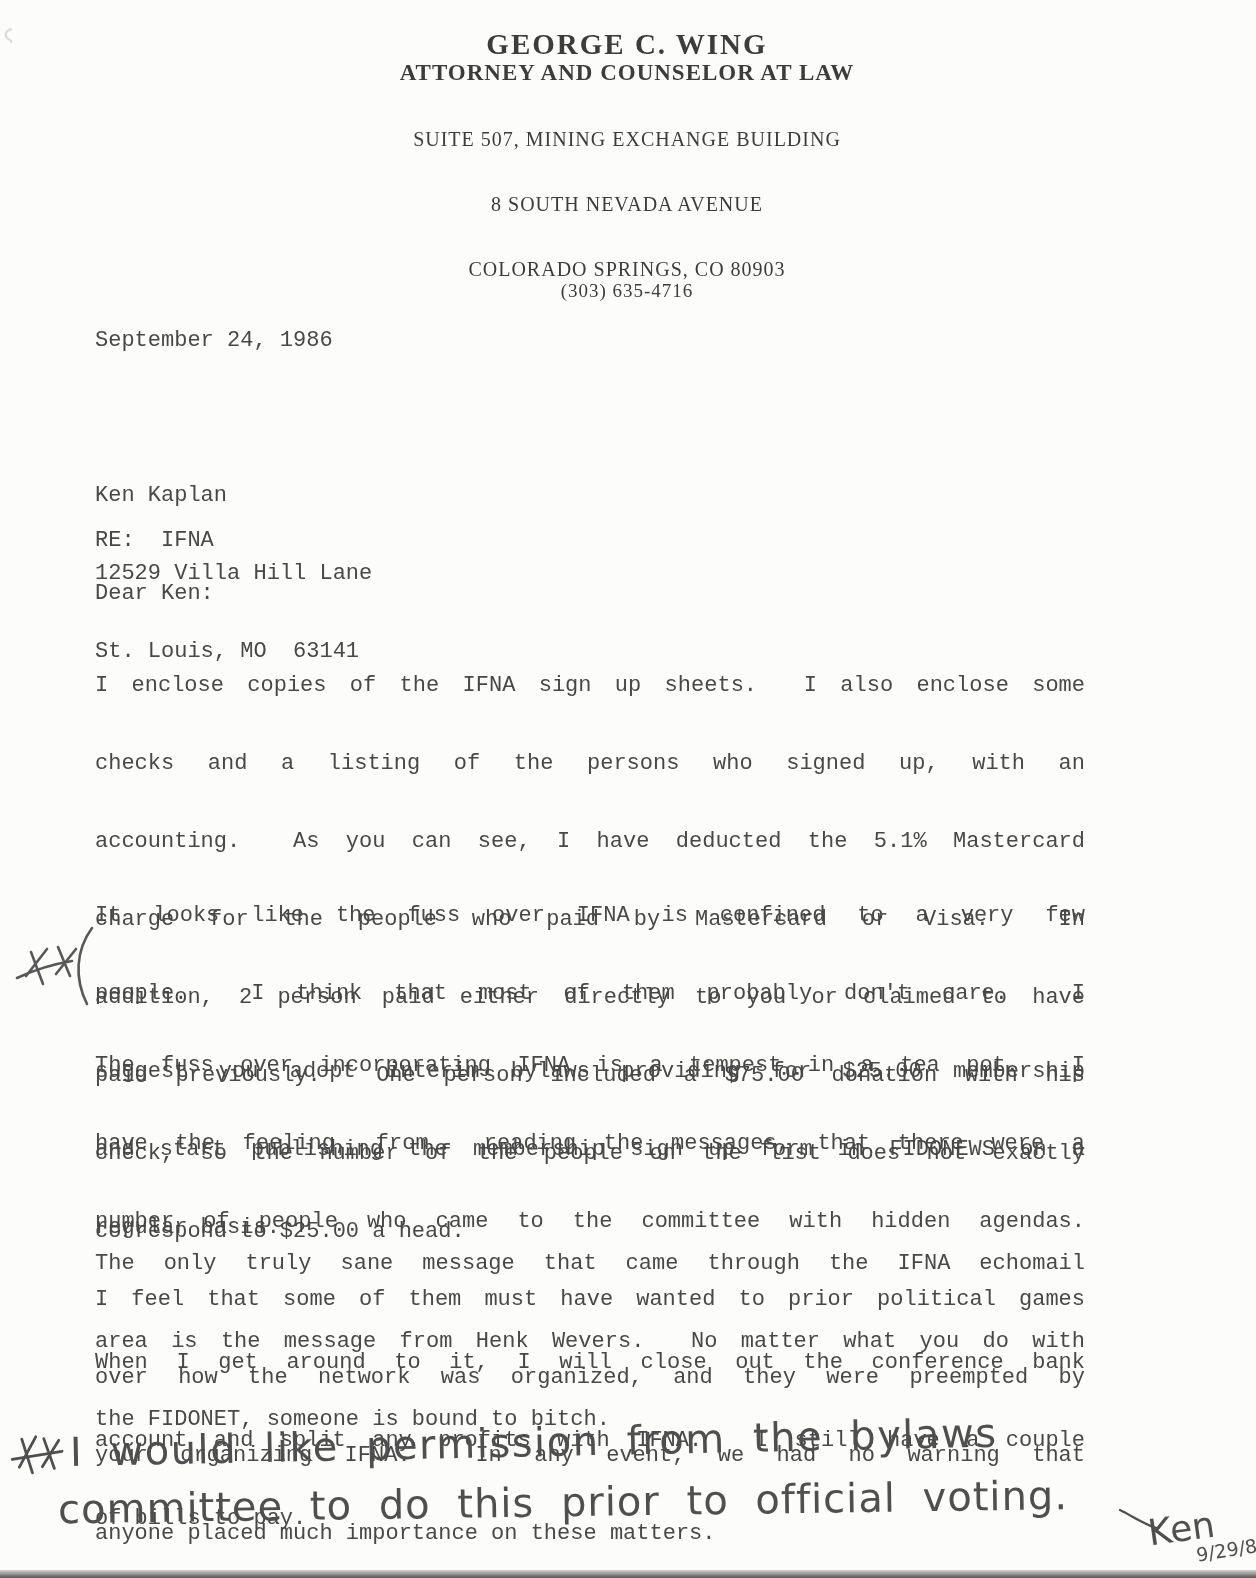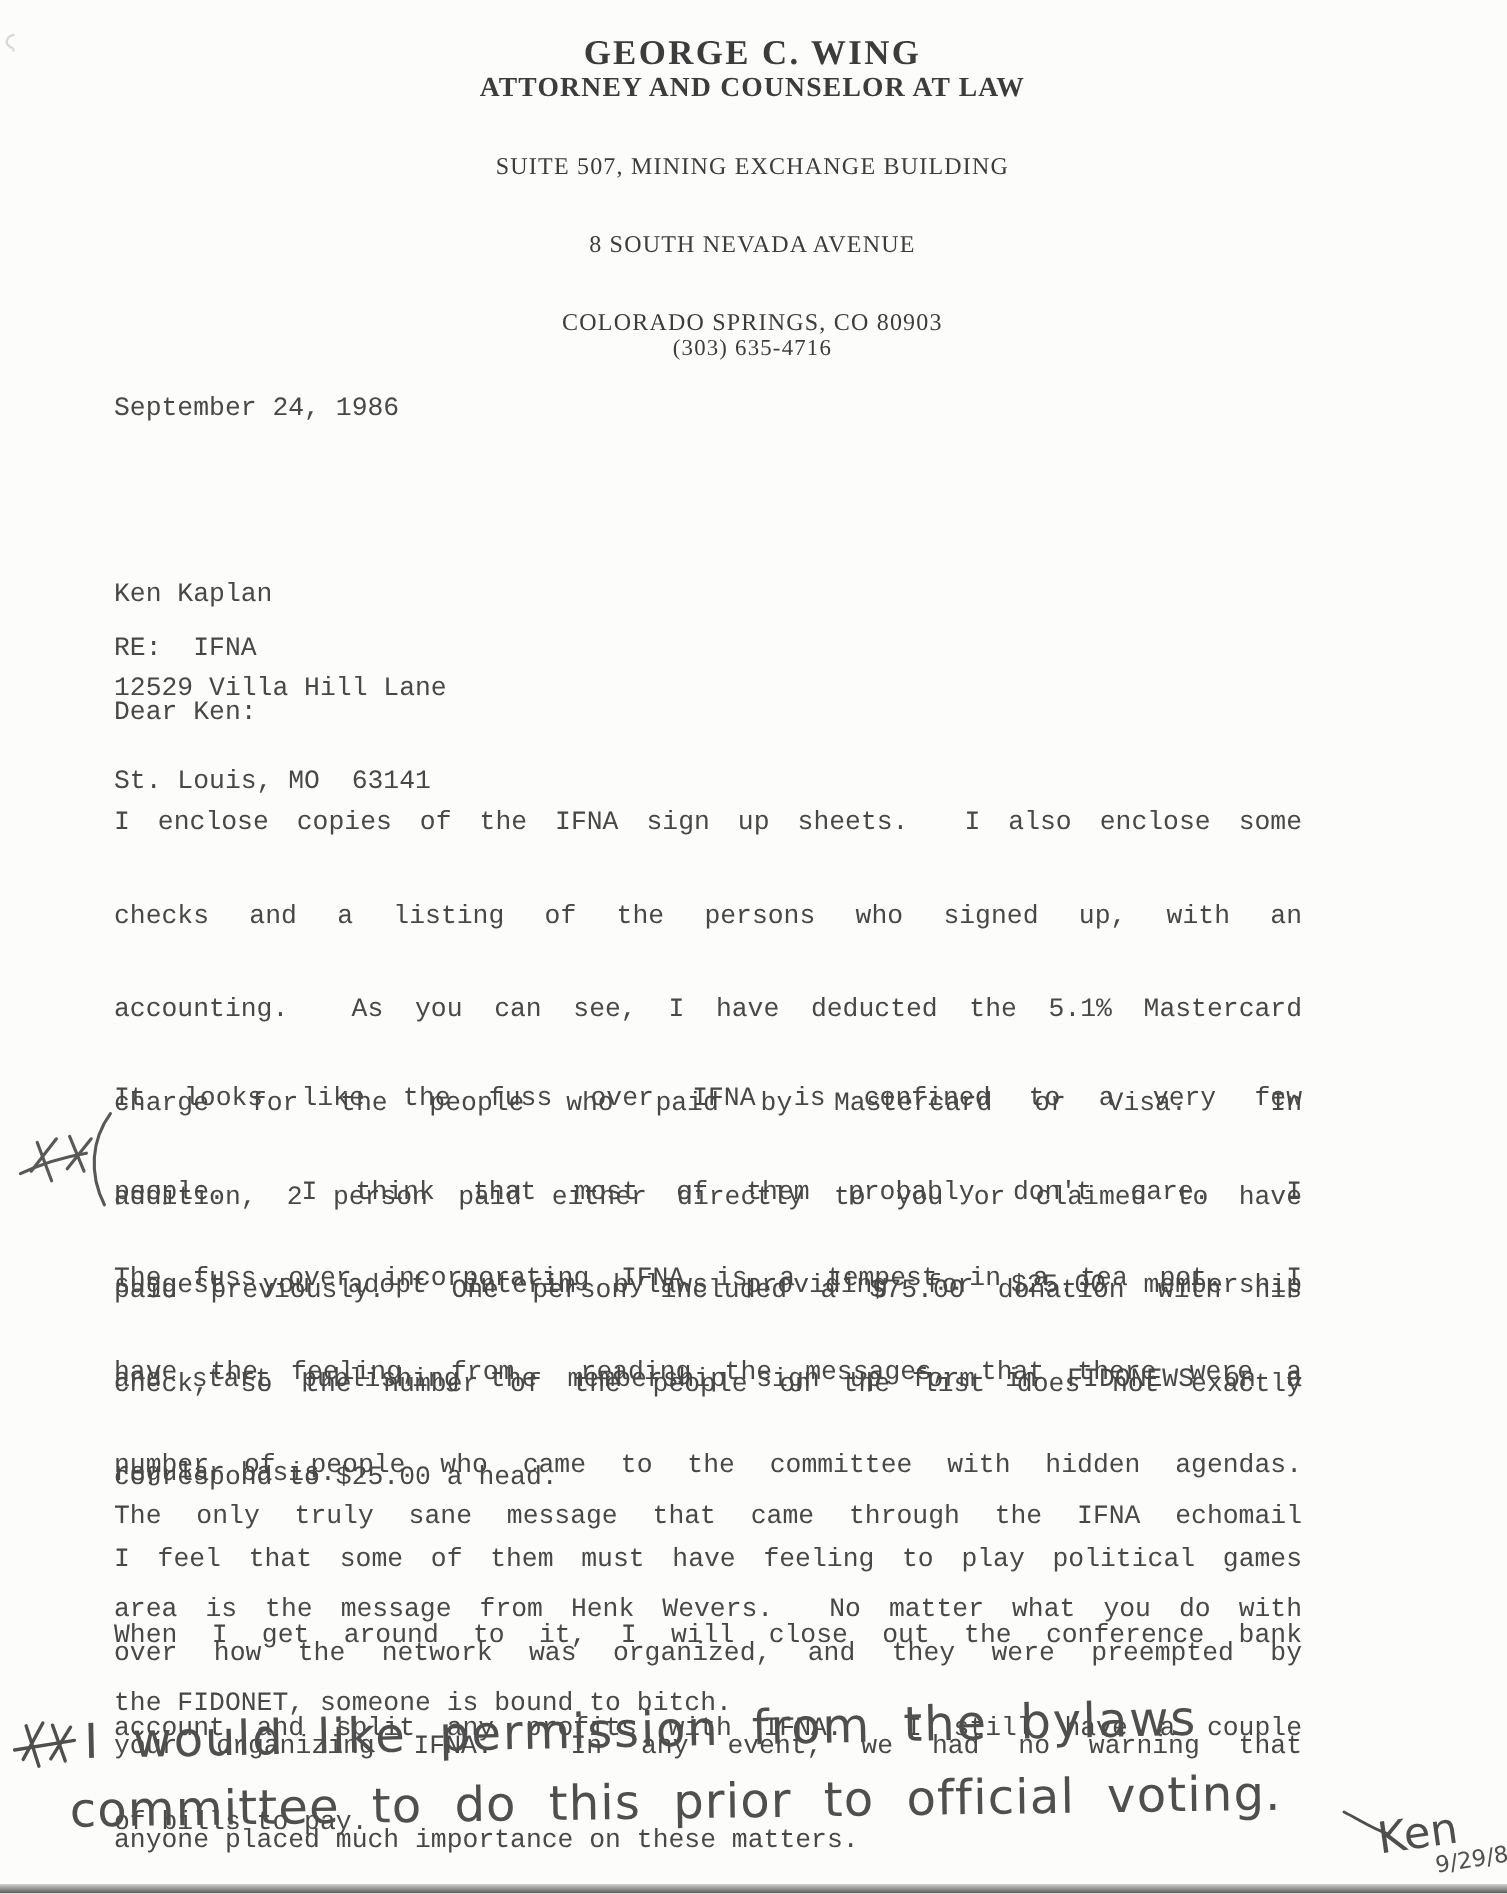--- a/index.html
+++ b/index.html
@@ -138,21 +138,21 @@
     <path d="M35,33 L14,60"></path>
     <path d="M46,31 L58,60"></path>
     <path d="M64,33 L44,58"></path>
     <path d="M80,12 C64,34 62,62 75,88"></path>
   </svg>
 
   <div class="typed" style="top:1001px;">
     <div class="tl j">The fuss over incorporating IFNA is a tempest in a tea pot.  I</div>
     <div class="tl j">have the feeling, from  reading the messages, that there were a</div>
     <div class="tl j">number of people who came to the committee with hidden agendas.</div>
-    <div class="tl j">I feel that some of them must have feeling to play political games</div>
+    <div class="tl j">I feel that some of them must have wanted to prior political games</div>
     <div class="tl j">over how the network was organized, and they were preempted by</div>
     <div class="tl j">your organizing IFNA.  In any event, we had no warning that</div>
     <div class="tl">anyone placed much importance on these matters.</div>
   </div>
 
   <div class="typed" style="top:1199px;">
     <div class="tl j">The only truly sane message that came through the IFNA echomail</div>
     <div class="tl j">area is the message from Henk Wevers.  No matter what you do with</div>
     <div class="tl">the FIDONET, someone is bound to bitch.</div>
   </div>

